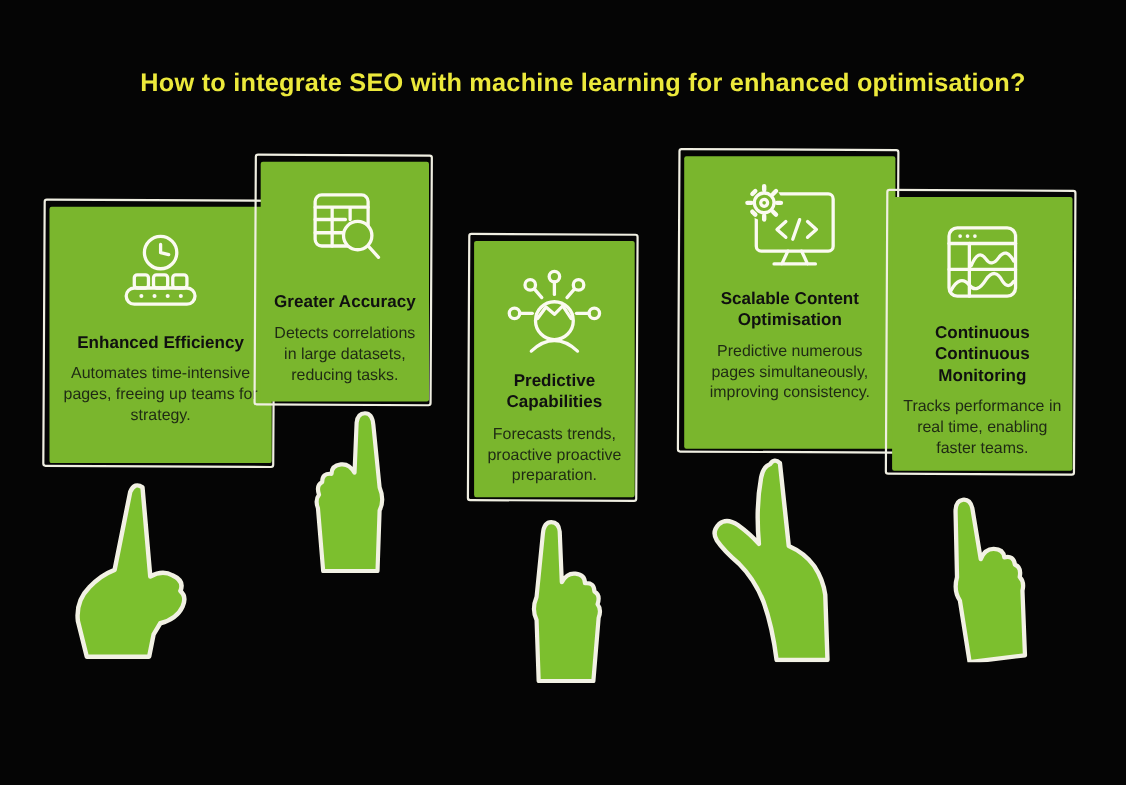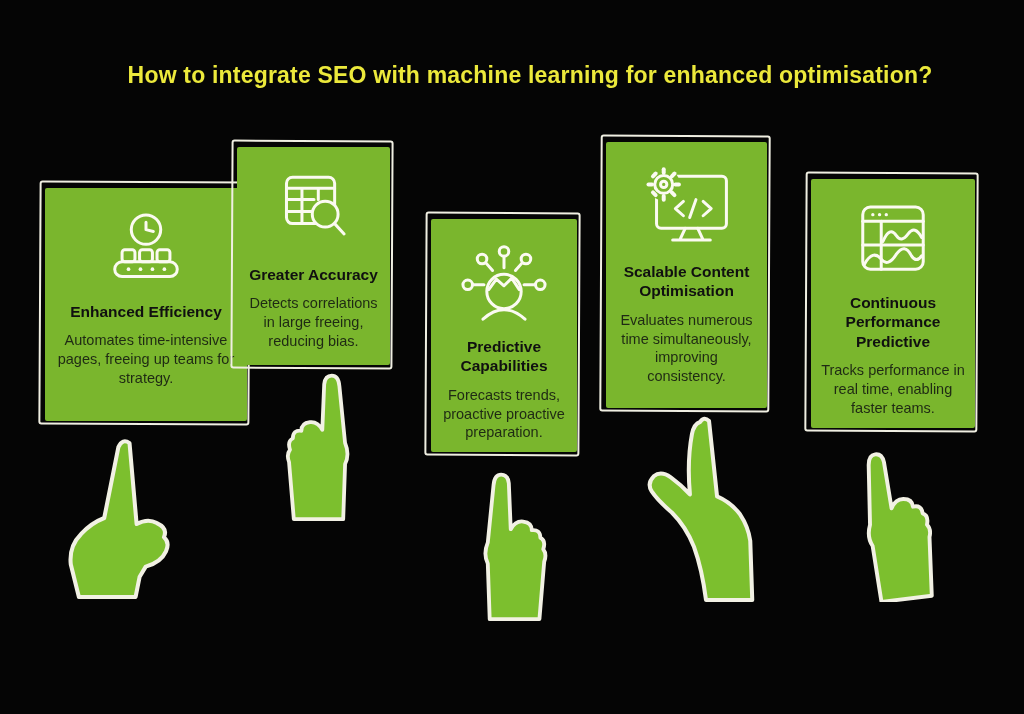--- a/index.html
+++ b/index.html
@@ -19,21 +19,21 @@
   .card::before{
     content:"";position:absolute;left:-6px;top:-7px;right:-3px;bottom:-4px;
     border:2px solid #f0efe2;border-radius:3px;transform:rotate(.3deg);
     pointer-events:none;
   }
   .card h3{margin:14px 0 0;font-size:15.5px;line-height:1.25;color:#101010;font-weight:bold;}
   .card p{margin:10px 0 0;font-size:14.5px;line-height:1.3;color:#1f2a14;}
   .c1{left:45px;top:172px;width:202px;height:233px;}
   .c2{left:237px;top:131px;width:153px;height:218px;}
   .c3{left:431px;top:203px;width:146px;height:233px;}
-  .c4{left:606px;top:126px;width:161px;height:266px;}
+  .c4{left:622px;top:126px;width:192px;height:266px;}
   .c5{left:811px;top:163px;width:164px;height:249px;}
   .icon{flex:none;}
   .icon *{vector-effect:non-scaling-stroke;}
   .ink{stroke:#fbfaf1;stroke-width:3;fill:none;stroke-linecap:round;stroke-linejoin:round;}
   .ink-fill{fill:#fbfaf1;stroke:none;}
   .mask{fill:#7ab62d;stroke:none;}
   .hand{position:absolute;}
   .hand path{fill:#7cbf2e;stroke:#f2f1e4;stroke-width:4;stroke-linejoin:round;stroke-linecap:round;}
   .h1{left:55px;top:421px;width:145px;height:162px;}
   .h2{left:276px;top:353px;width:104px;height:152px;}
@@ -67,21 +67,21 @@
 
   <div class="card c2">
     <svg class="icon" width="86" height="84" viewBox="0 0 100 94">
       <rect class="ink" x="18" y="10" width="56" height="54" rx="7"></rect>
       <path class="ink" d="M18,23 H74 M36,23 V64 M18,36 H50 M18,50 H48 M55,23 V36"></path>
       <circle class="mask" cx="63" cy="53" r="15"></circle>
       <circle class="ink" cx="63" cy="53" r="15"></circle>
       <path class="ink" d="M74,64 L85,76"></path>
     </svg>
     <h3>Greater Accuracy</h3>
-    <p>Detects correlations in large freeing, reducing bias.</p>
+    <p>Detects correlations in large datasets, reducing tasks.</p>
   </div>
 
   <div class="card c3">
     <svg class="icon" width="96" height="84" viewBox="0 0 100 88">
       <circle class="ink" cx="50" cy="55" r="18"></circle>
       <path class="ink" d="M34,53 L42,42 L50,49 L58,41 L66,53"></path>
       <path class="ink" d="M28,84 Q50,64 72,84"></path>
       <circle class="ink" cx="50" cy="13" r="5"></circle>
         <path class="ink" d="M50,18 V30"></path>
       <circle class="ink" cx="27" cy="21" r="5"></circle>
@@ -110,35 +110,35 @@
         <line x1="15" y1="25" x2="19" y2="25"></line>
         <line x1="32" y1="8" x2="32" y2="12"></line>
         <line x1="32" y1="38" x2="32" y2="42"></line>
         <line x1="41" y1="16" x2="44" y2="13"></line>
         <line x1="20" y1="34" x2="23" y2="37"></line>
         <line x1="41" y1="34" x2="44" y2="37"></line>
         <line x1="20" y1="16" x2="23" y2="13"></line>
       </g>
     </svg>
     <h3>Scalable Content Optimisation</h3>
-    <p>Evaluates numerous time simultaneously, improving consistency.</p>
+    <p>Predictive numerous pages simultaneously, improving consistency.</p>
   </div>
 
   <div class="card c5">
     <svg class="icon" width="84" height="80" viewBox="0 0 100 92">
       <rect class="ink" x="14" y="8" width="72" height="74" rx="9"></rect>
       <path class="ink" d="M14,25 H86"></path>
       <circle class="ink-fill" cx="26" cy="17" r="2"></circle>
       <circle class="ink-fill" cx="34" cy="17" r="2"></circle>
       <circle class="ink-fill" cx="42" cy="17" r="2"></circle>
       <path class="ink" d="M36,25 V82 M14,53 H86"></path>
       <path class="ink" d="M38,49 Q46,30 54,42 Q60,51 68,40 Q76,29 84,44"></path>
       <path class="ink" d="M16,76 Q26,58 36,70 Q44,80 54,64 Q64,50 72,66 Q78,75 84,66"></path>
     </svg>
-    <h3>Continuous Performance Predictive</h3>
+    <h3>Continuous Continuous Monitoring</h3>
     <p>Tracks performance in real time, enabling faster teams.</p>
   </div>
 
   <svg class="hand h1" viewBox="0 0 140 160">
     <path d="M61,10 Q65,1 72,6 L79,86 Q90,80 99,85 Q110,90 106,99 Q112,104 108,113 Q103,124 88,128 L82,138 L78,158 L22,158 L14,126 Q12,108 24,96 Q34,85 47,80 Z"></path>
   </svg>
 
   <svg class="hand h2" viewBox="0 0 100 160">
     <g transform="translate(100,0) scale(-1 1)">
       <path d="M34,158 L32,100 Q27,90 32,78 L38,18 Q39,7 46,7 Q53,7 54,16 L56,64 Q61,55 69,56 Q78,57 78,65 Q87,64 87,73 Q93,76 90,85 Q94,90 91,98 L86,158 Z"></path>

